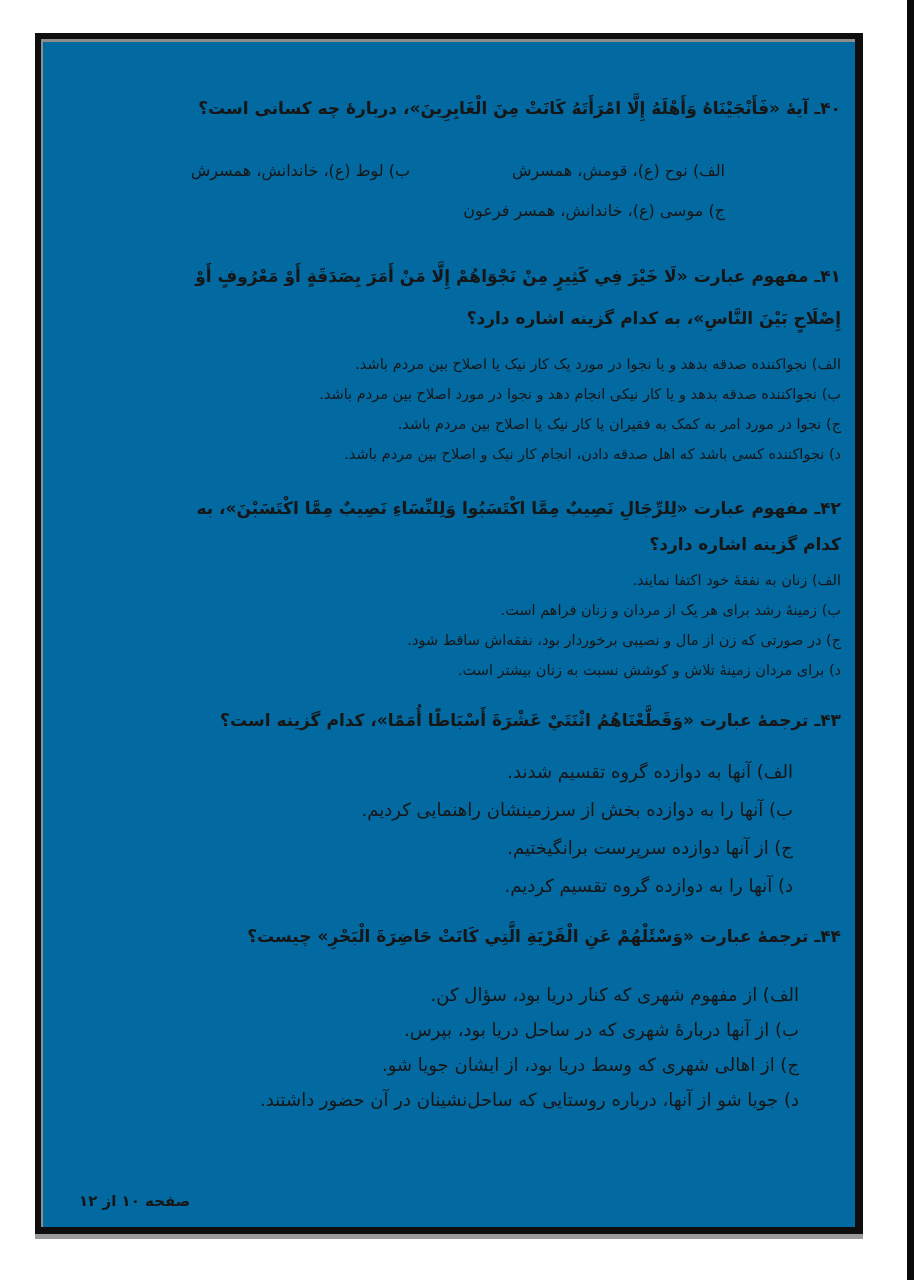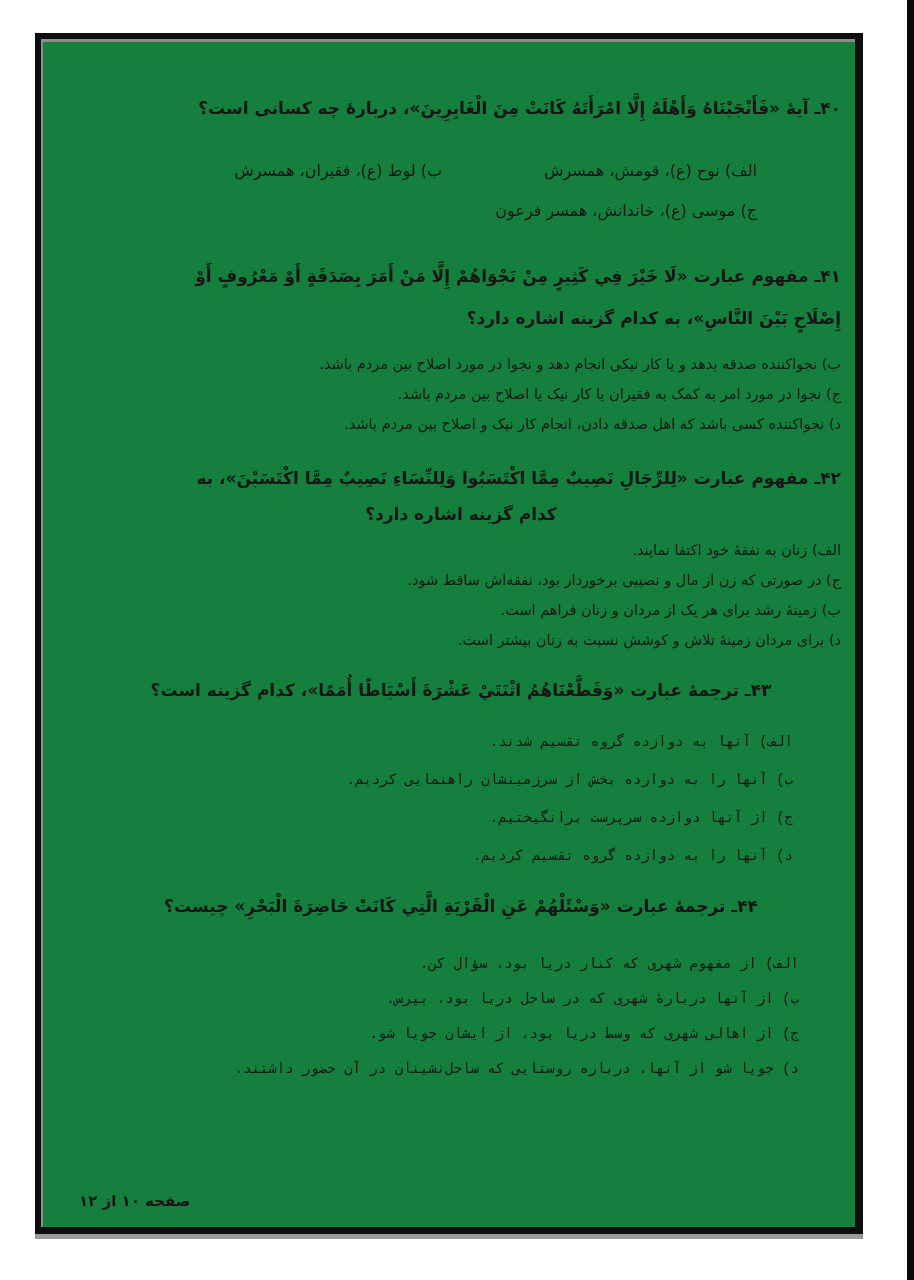--- a/index.html
+++ b/index.html
@@ -17,42 +17,42 @@
     position:absolute;top:0;right:0;width:7px;height:1280px;background:#0a0a0a;
   }
   
   .sheet{
     position:absolute;left:35px;top:33px;
     width:828px;height:1201px;
     box-sizing:border-box;
     border:6px solid #0e0e0e;
     border-right-width:8px;
     border-bottom-width:7px;
-    background:#15803d;
+    background:#0369a1;
     box-shadow: inset 2px 3px 0 0 #8d8d8d, 0 5px 0 0 #9a9a9a;
   }
   .content{padding:56px 14px 0 40px;}
   .question{text-align:right;}
   .q-header{font-weight:bold;font-size:17px;line-height:26px;letter-spacing:0;}
   .q-header.tall{line-height:42px;}
-  .q-header.plain{line-height:30px;text-align:center;}
+  .q-header.plain{line-height:30px;}
 
   
   .q40-opts{margin-top:30px;font-size:16px;}
   .q40-row{display:flex;line-height:40px;}
-  .q40-a{width:260px;margin-right:84px;text-align:right;white-space:nowrap;}
+  .q40-a{width:260px;margin-right:116px;text-align:right;white-space:nowrap;}
   .q40-b{text-align:right;padding-right:55px;white-space:nowrap;}
 
   
   .opts-sm{font-size:14.5px;line-height:30px;}
   .q41 .opts-sm{margin-top:10px;}
   .q42 .opts-sm{margin-top:6px;}
 
   
-  .opts-lg{font-size:14px;font-family:Liberation Mono, monospace;}
+  .opts-lg{font-size:18px;}
   .q43 .opts-lg{margin-top:18px;line-height:38px;padding-right:48px;}
   .q44 .opts-lg{margin-top:26px;line-height:35px;padding-right:42px;}
 
   .q41{margin-top:24px;}
   .q42{margin-top:18px;}
   .q43{margin-top:20px;}
   .q44{margin-top:16px;}
 
   .footer{
     position:absolute;left:38px;bottom:17px;
@@ -68,45 +68,46 @@
   <div class="right-edge"></div>
 
   <div class="sheet">
     <div class="content">
 
       <div class="question q40">
         <div class="q-header">۴۰ـ آیهٔ «فَأَنْجَيْنَاهُ وَأَهْلَهُ إِلَّا امْرَأَتَهُ كَانَتْ مِنَ الْغَابِرِينَ»، دربارهٔ چه کسانی است؟</div>
         <div class="q40-opts">
           <div class="q40-row">
             <div class="q40-a">الف) نوح (ع)، قومش، همسرش</div>
-            <div class="q40-b">ب) لوط (ع)، فقیران، همسرش</div>
+            <div class="q40-b">ب) لوط (ع)، خاندانش، همسرش</div>
           </div>
           <div class="q40-row">
             <div class="q40-a">ج) موسی (ع)، خاندانش، همسر فرعون</div>
           </div>
         </div>
       </div>
 
       <div class="question q41">
         <div class="q-header tall">۴۱ـ مفهوم عبارت «لَا خَيْرَ فِي كَثِيرٍ مِنْ نَجْوَاهُمْ إِلَّا مَنْ أَمَرَ بِصَدَقَةٍ أَوْ مَعْرُوفٍ أَوْ</div>
         <div class="q-header tall">إِصْلَاحٍ بَيْنَ النَّاسِ»، به کدام گزینه اشاره دارد؟</div>
         <div class="opts-sm">
+          <div>الف) نجواکننده صدقه بدهد و یا نجوا در مورد یک کار نیک یا اصلاح بین مردم باشد.</div>
           <div>ب) نجواکننده صدقه بدهد و یا کار نیکی انجام دهد و نجوا در مورد اصلاح بین مردم باشد.</div>
           <div>ج) نجوا در مورد امر به کمک به فقیران یا کار نیک یا اصلاح بین مردم باشد.</div>
           <div>د) نجواکننده کسی باشد که اهل صدقه دادن، انجام کار نیک و اصلاح بین مردم باشد.</div>
         </div>
       </div>
 
       <div class="question q42">
         <div class="q-header tall">۴۲ـ مفهوم عبارت «لِلرِّجَالِ نَصِيبٌ مِمَّا اكْتَسَبُوا وَلِلنِّسَاءِ نَصِيبٌ مِمَّا اكْتَسَبْنَ»، به</div>
         <div class="q-header plain">کدام گزینه اشاره دارد؟</div>
         <div class="opts-sm">
           <div>الف) زنان به نفقهٔ خود اکتفا نمایند.</div>
+          <div>ب) زمینهٔ رشد برای هر یک از مردان و زنان فراهم است.</div>
           <div>ج) در صورتی که زن از مال و نصیبی برخوردار بود، نفقه‌اش ساقط شود.</div>
-          <div>ب) زمینهٔ رشد برای هر یک از مردان و زنان فراهم است.</div>
           <div>د) برای مردان زمینهٔ تلاش و کوشش نسبت به زنان بیشتر است.</div>
         </div>
       </div>
 
       <div class="question q43">
         <div class="q-header plain">۴۳ـ ترجمهٔ عبارت «وَقَطَّعْنَاهُمُ اثْنَتَيْ عَشْرَةَ أَسْبَاطًا أُمَمًا»، کدام گزینه است؟</div>
         <div class="opts-lg">
           <div>الف) آنها به دوازده گروه تقسیم شدند.</div>
           <div>ب) آنها را به دوازده بخش از سرزمینشان راهنمایی کردیم.</div>
           <div>ج) از آنها دوازده سرپرست برانگیختیم.</div>

